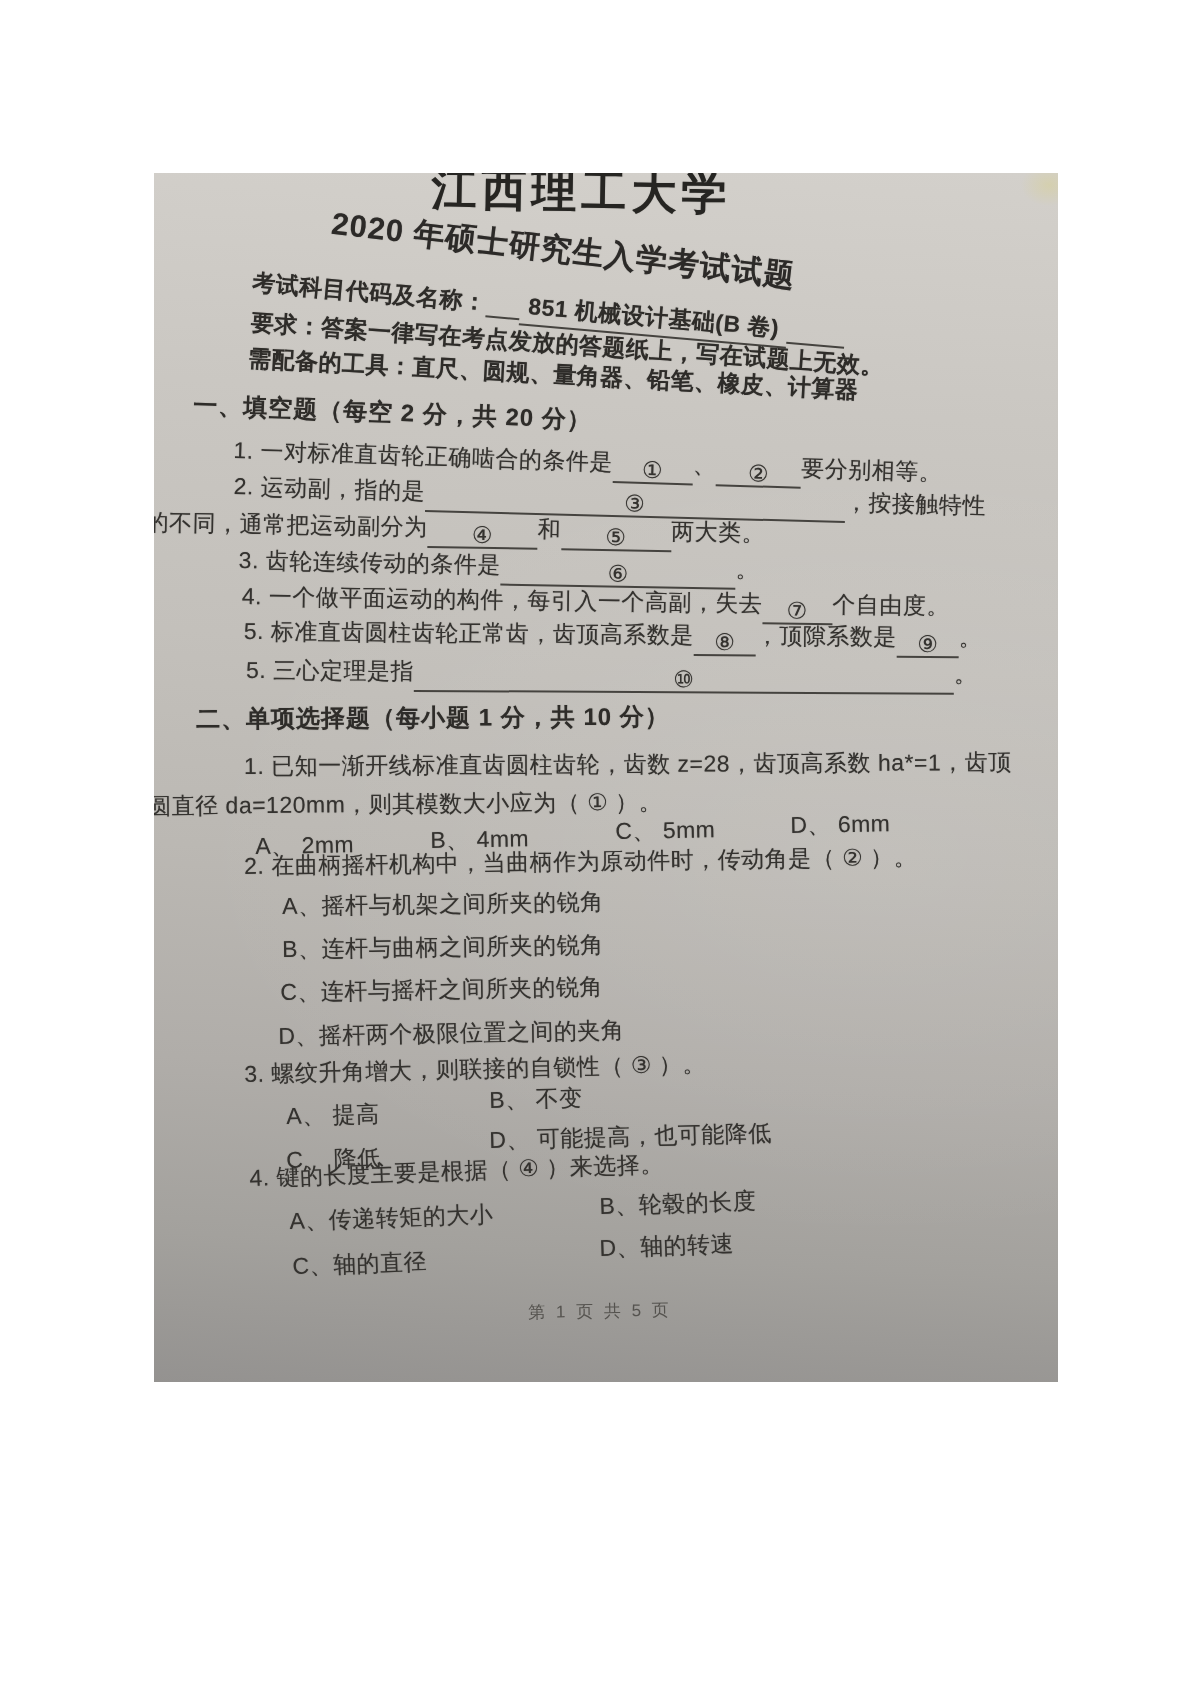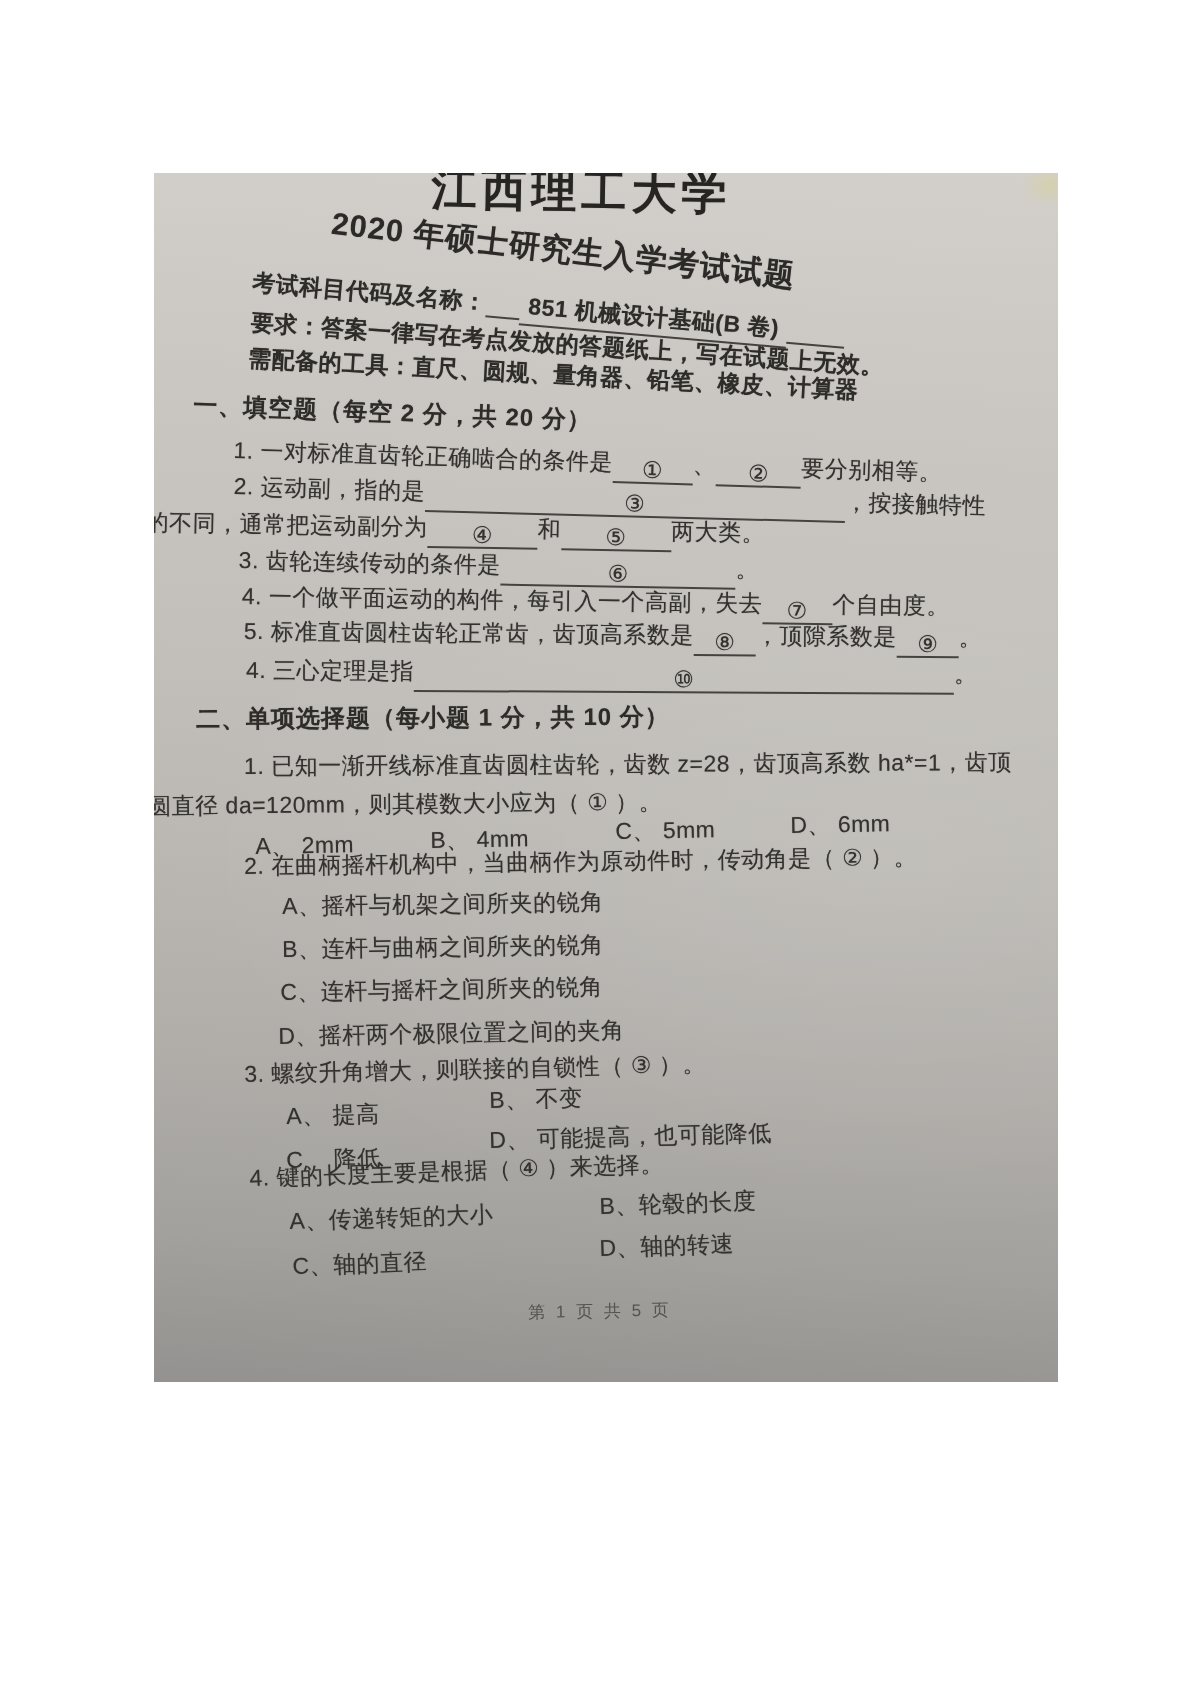--- a/index.html
+++ b/index.html
@@ -69,21 +69,21 @@
   <div class="line" style="left:80px;top:298px;transform:rotate(1.5deg);"><span class="seg-text">2. 运动副，指的是</span><span class="seg-blank" style="width: 420px;">③</span><span class="seg-text">，按接触特性</span></div>
 
   <div class="line" style="left:-8px;top:334px;transform:rotate(1deg);"><span class="seg-text">的不同，通常把运动副分为</span><span class="seg-blank" style="width: 110px;">④</span><span class="seg-text">和</span><span class="seg-blank" style="width: 110px;">⑤</span><span class="seg-text">两大类。</span></div>
 
   <div class="line" style="left:85px;top:372px;transform:rotate(1deg);"><span class="seg-text">3. 齿轮连续传动的条件是</span><span class="seg-blank" style="width: 235px;">⑥</span><span class="seg-text">。</span></div>
 
   <div class="line" style="left:88px;top:408px;transform:rotate(0.8deg);"><span class="seg-text">4. 一个做平面运动的构件，每引入一个高副，失去</span><span class="seg-blank" style="width: 70px;">⑦</span><span class="seg-text">个自由度。</span></div>
 
   <div class="line" style="left:90px;top:443px;transform:rotate(0.5deg);"><span class="seg-text">5. 标准直齿圆柱齿轮正常齿，齿顶高系数是</span><span class="seg-blank" style="width: 62px;">⑧</span><span class="seg-text">，顶隙系数是</span><span class="seg-blank" style="width: 62px;">⑨</span><span class="seg-text">。</span></div>
 
-  <div class="line" style="left:92px;top:482px;transform:rotate(0.3deg);"><span class="seg-text">4. 三心定理是指</span><span class="seg-blank" style="width: 540px;">⑩</span><span class="seg-text">。</span></div>
+  <div class="line" style="left:92px;top:482px;transform:rotate(0.3deg);"><span class="seg-text">5. 三心定理是指</span><span class="seg-blank" style="width: 540px;">⑩</span><span class="seg-text">。</span></div>
 
   <div class="line t-section" style="left:42px;top:530px;transform:rotate(-0.3deg);">二、单项选择题（每小题 1 分，共 10 分）</div>
 
   <div class="line" style="left:90px;top:578px;transform:rotate(-0.3deg);">1. 已知一渐开线标准直齿圆柱齿轮，齿数 z=28，齿顶高系数 ha*=1，齿顶</div>
 
   <div class="line" style="left:-6px;top:618px;transform:rotate(-0.5deg);">圆直径 da=120mm，则其模数大小应为（ ① ）。</div>
 
   <div class="line" style="left:101px;top:658px;transform:rotate(-1deg);">A、 2mm</div>
   <div class="line" style="left:276px;top:652px;transform:rotate(-1deg);">B、 4mm</div>
   <div class="line" style="left:461px;top:643px;transform:rotate(-1deg);">C、 5mm</div>

